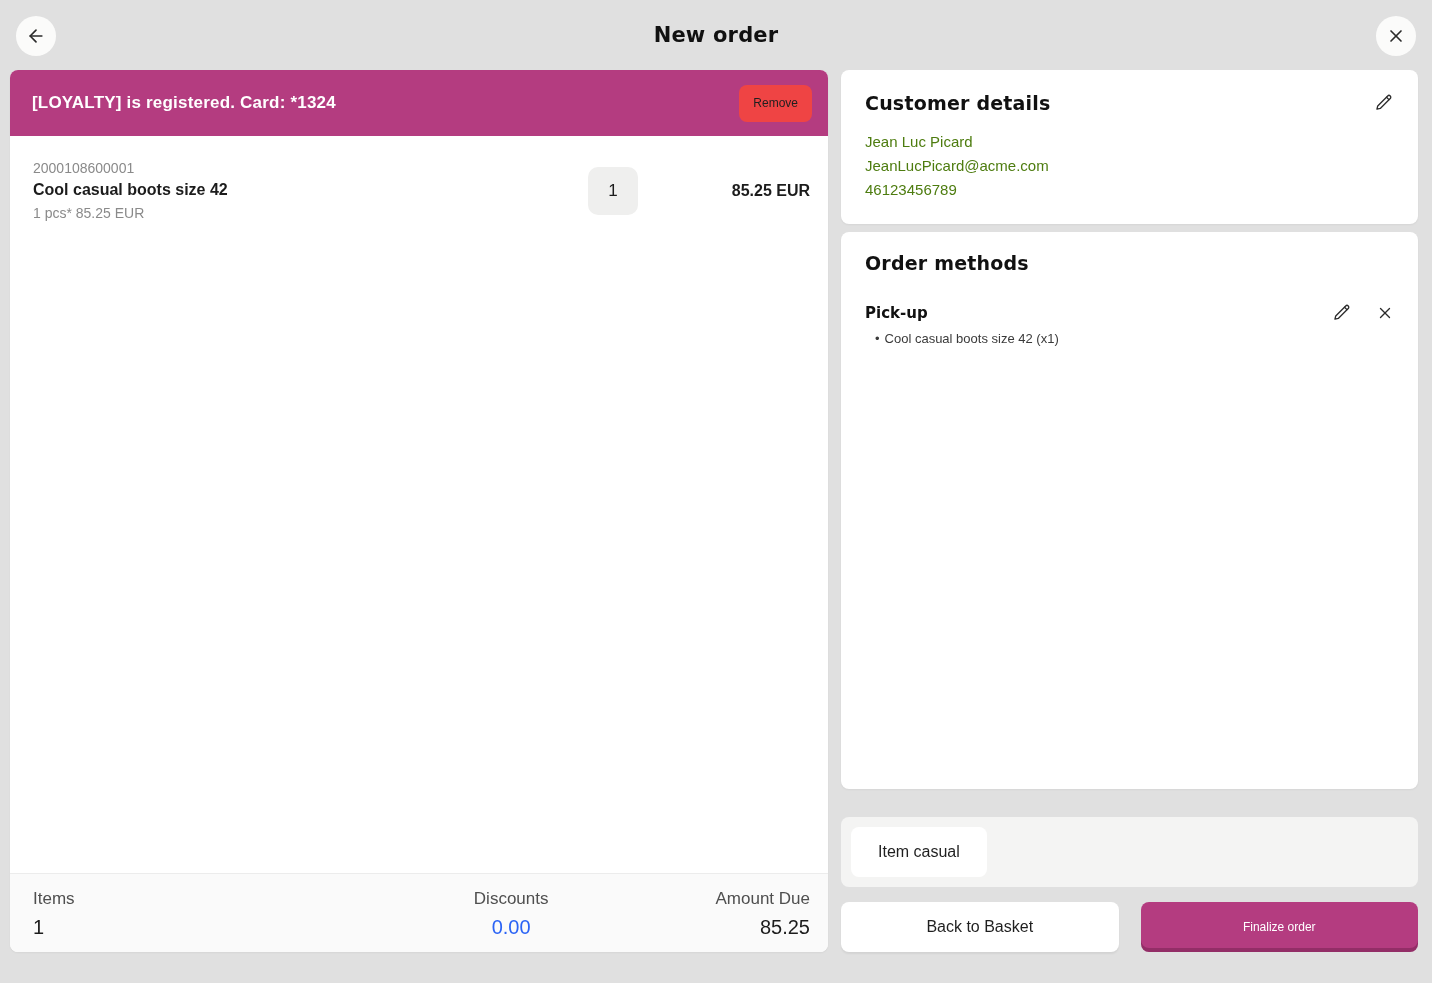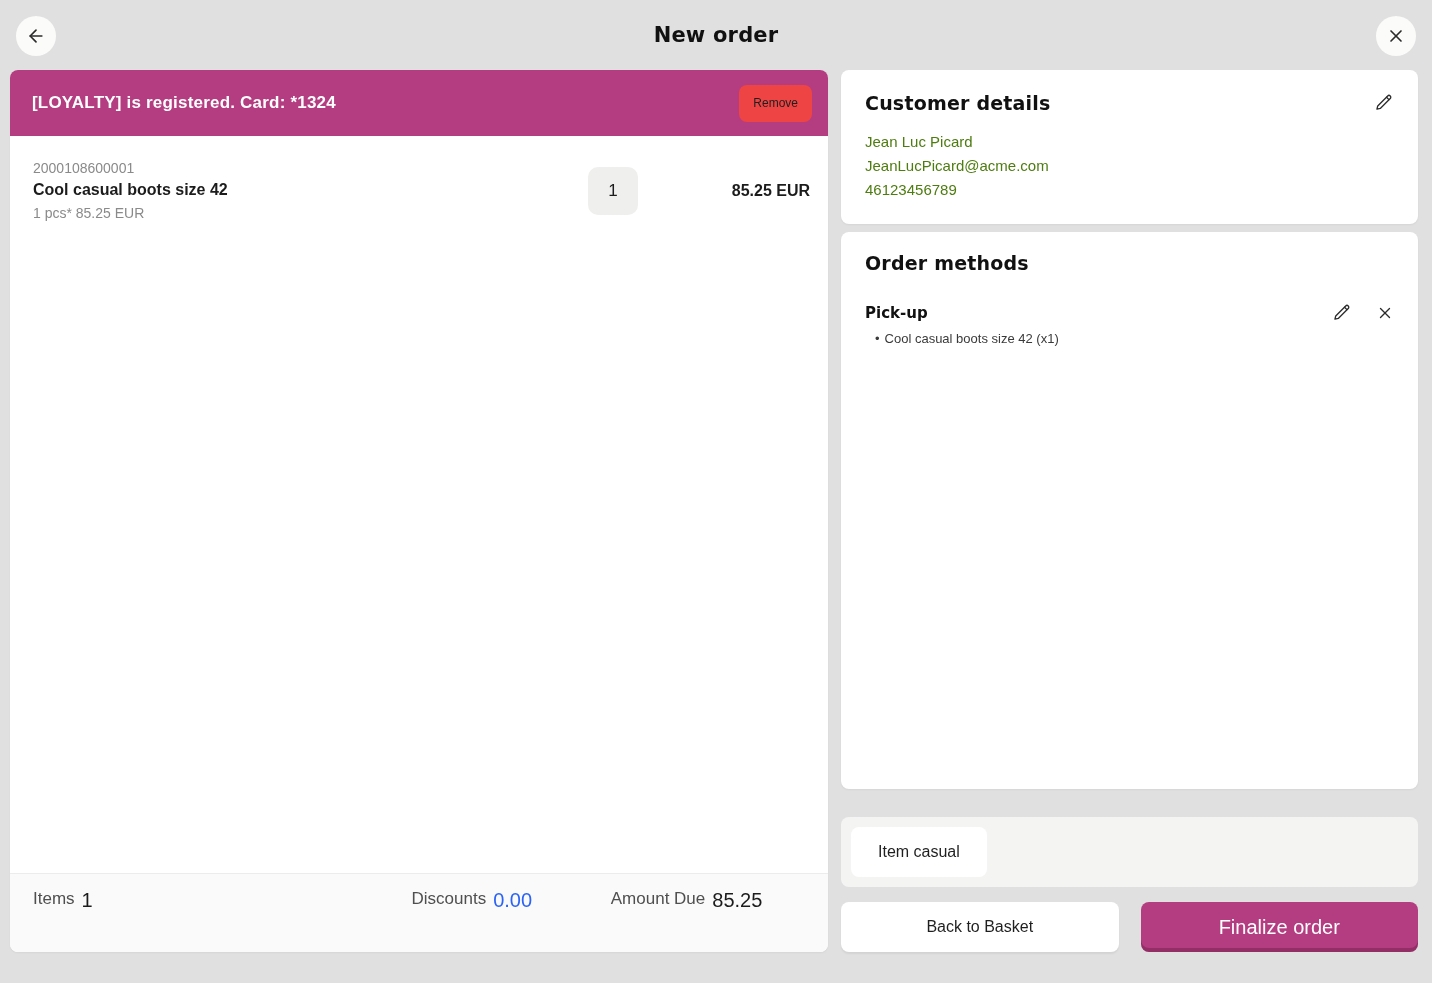--- a/index.html
+++ b/index.html
@@ -67,21 +67,21 @@
   .qty-box{
     width:50px;height:48px;background:#efefee;border:none;border-radius:10px;
     font-size:17px;color:#1c1c1c;display:flex;align-items:center;justify-content:center;
     cursor:pointer;flex:0 0 50px;font-family:"Liberation Sans",sans-serif;
   }
   .item-total{width:172px;text-align:right;font-size:16px;font-weight:700;color:#1c1c1c;}
   .summary-bar{
     flex:0 0 79px;background:#fafafa;border-top:1px solid #ececec;
     display:flex;align-items:flex-start;padding:15px 18px 0 23px;
   }
-  .sum-col{display:flex;flex-direction:row;gap:7px;}
+  .sum-col{display:flex;flex-direction:column;gap:7px;}
   .sum-col.items{flex:1.9;text-align:left;}
   .sum-col.discounts{flex:1;text-align:center;}
   .sum-col.due{flex:1;text-align:right;}
   .sum-label{font-size:17px;color:#4f4f4f;}
   .sum-value{font-size:20px;color:#1c1c1c;}
   .sum-value.discount{color:var(--discount);cursor:pointer;}
   
   .right-col{flex:1;display:flex;flex-direction:column;min-width:0;}
   .card{
     background:#fff;border-radius:8px;box-shadow:0 1px 2px rgba(0,0,0,.05);
@@ -118,21 +118,21 @@
     font-size:16px;color:#1f1f1f;cursor:pointer;
     font-family:"Liberation Sans",sans-serif;
   }
   .actions-row{flex:0 0 50px;display:flex;gap:22px;}
   .btn-secondary{
     flex:1;background:#fff;border:none;border-radius:8px;font-size:16px;
     color:#1f1f1f;cursor:pointer;box-shadow:0 2px 2px rgba(0,0,0,.06);
     font-family:"Liberation Sans",sans-serif;
   }
   .btn-primary{
-    flex:1;background:var(--accent);border:none;border-radius:8px;font-size:20px;
+    flex:1;background:var(--accent);border:none;border-radius:8px;font-size:12px;
     color:#fff;cursor:pointer;box-shadow:inset 0 -4px 0 rgba(60,10,40,.28);
     font-family:"Liberation Sans",sans-serif;
   }
 </style>
 </head>
 <body>
 
 <div class="header">
   <button class="circle-btn back">
     <span style="display:flex;">

